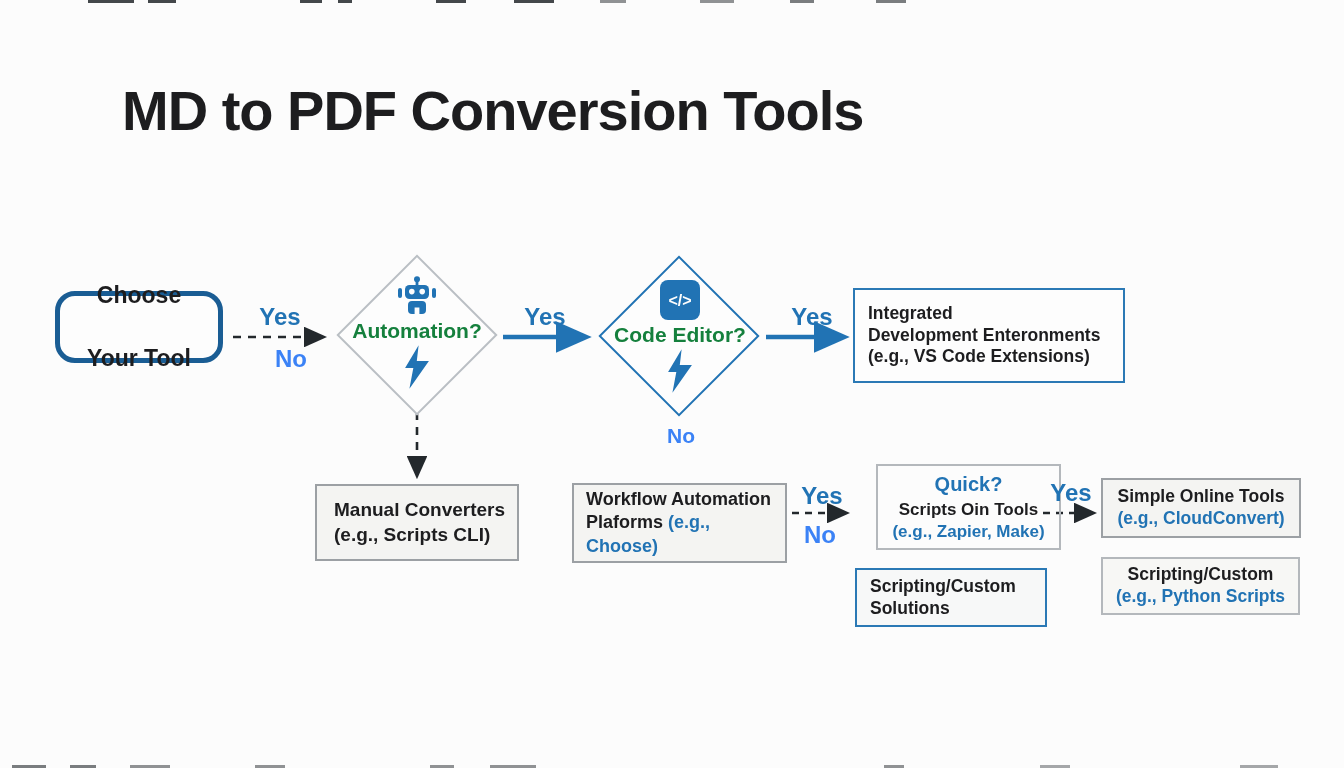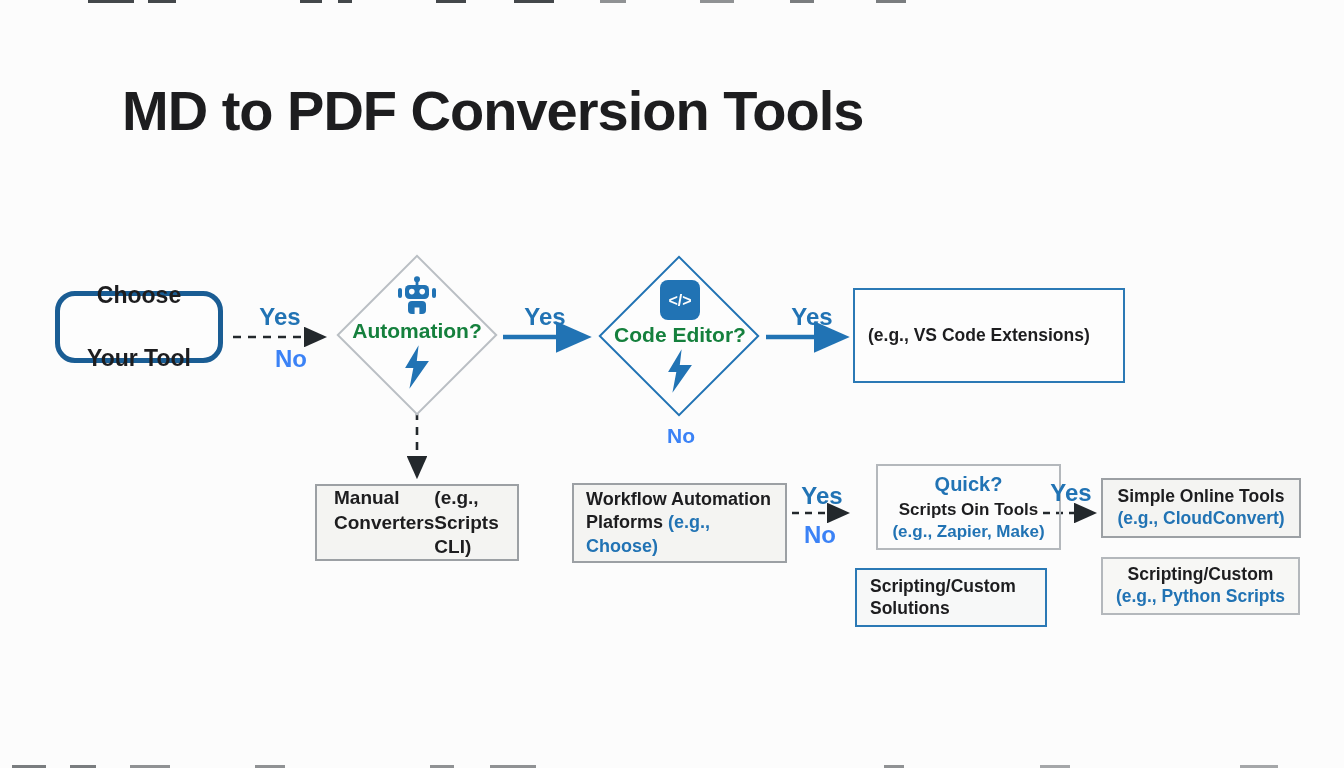--- a/index.html
+++ b/index.html
@@ -50,21 +50,21 @@
     border: 2px solid #2b79b5; background: #fdfdfd;
     display: flex; flex-direction: column; justify-content: center;
     padding-left: 13px; font-size: 17.5px; line-height: 1.25;
   }
   .gray-box {
     background: #f4f4f2;
     border: 2px solid #9ca0a4;
   }
   #manual-box {
     left: 315px; top: 484px; width: 204px; height: 77px;
-    display: flex; flex-direction: row; justify-content: center;
+    display: flex; flex-direction: column; justify-content: center;
     padding-left: 17px; font-size: 19px; line-height: 1.3;
   }
   #workflow-box {
     left: 572px; top: 483px; width: 215px; height: 80px;
     display: flex; flex-direction: column; justify-content: center;
     padding-left: 12px; font-size: 18px; line-height: 1.3;
   }
   #quick-box {
     left: 876px; top: 464px; width: 185px; height: 86px;
     border: 2px solid #b4b8bc;
@@ -173,20 +173,22 @@
     <svg width="26" height="44" viewBox="0 0 24 40">
       <path d="M13.5 0 L1 21 L8.6 21 L5 40 L23 14.5 L11.8 14.5 Z" fill="#2173b4"></path>
     </svg>
   </div>
 
   <div class="abs lbl-no" id="no-under-code">No</div>
 
   <div class="abs lbl lbl-yes" style="left:812px; top:303px;">Yes</div>
 
   <div class="abs node" id="ide-box">
+    <span>Integrated</span>
+    <span>Development Enteronments</span>
     <span>(e.g., VS Code Extensions)</span>
   </div>
 
   <div class="abs node gray-box" id="manual-box">
     <span>Manual Converters</span>
     <span>(e.g., Scripts CLI)</span>
   </div>
 
   <div class="abs node gray-box" id="workflow-box">
     <span>Workflow Automation</span>

